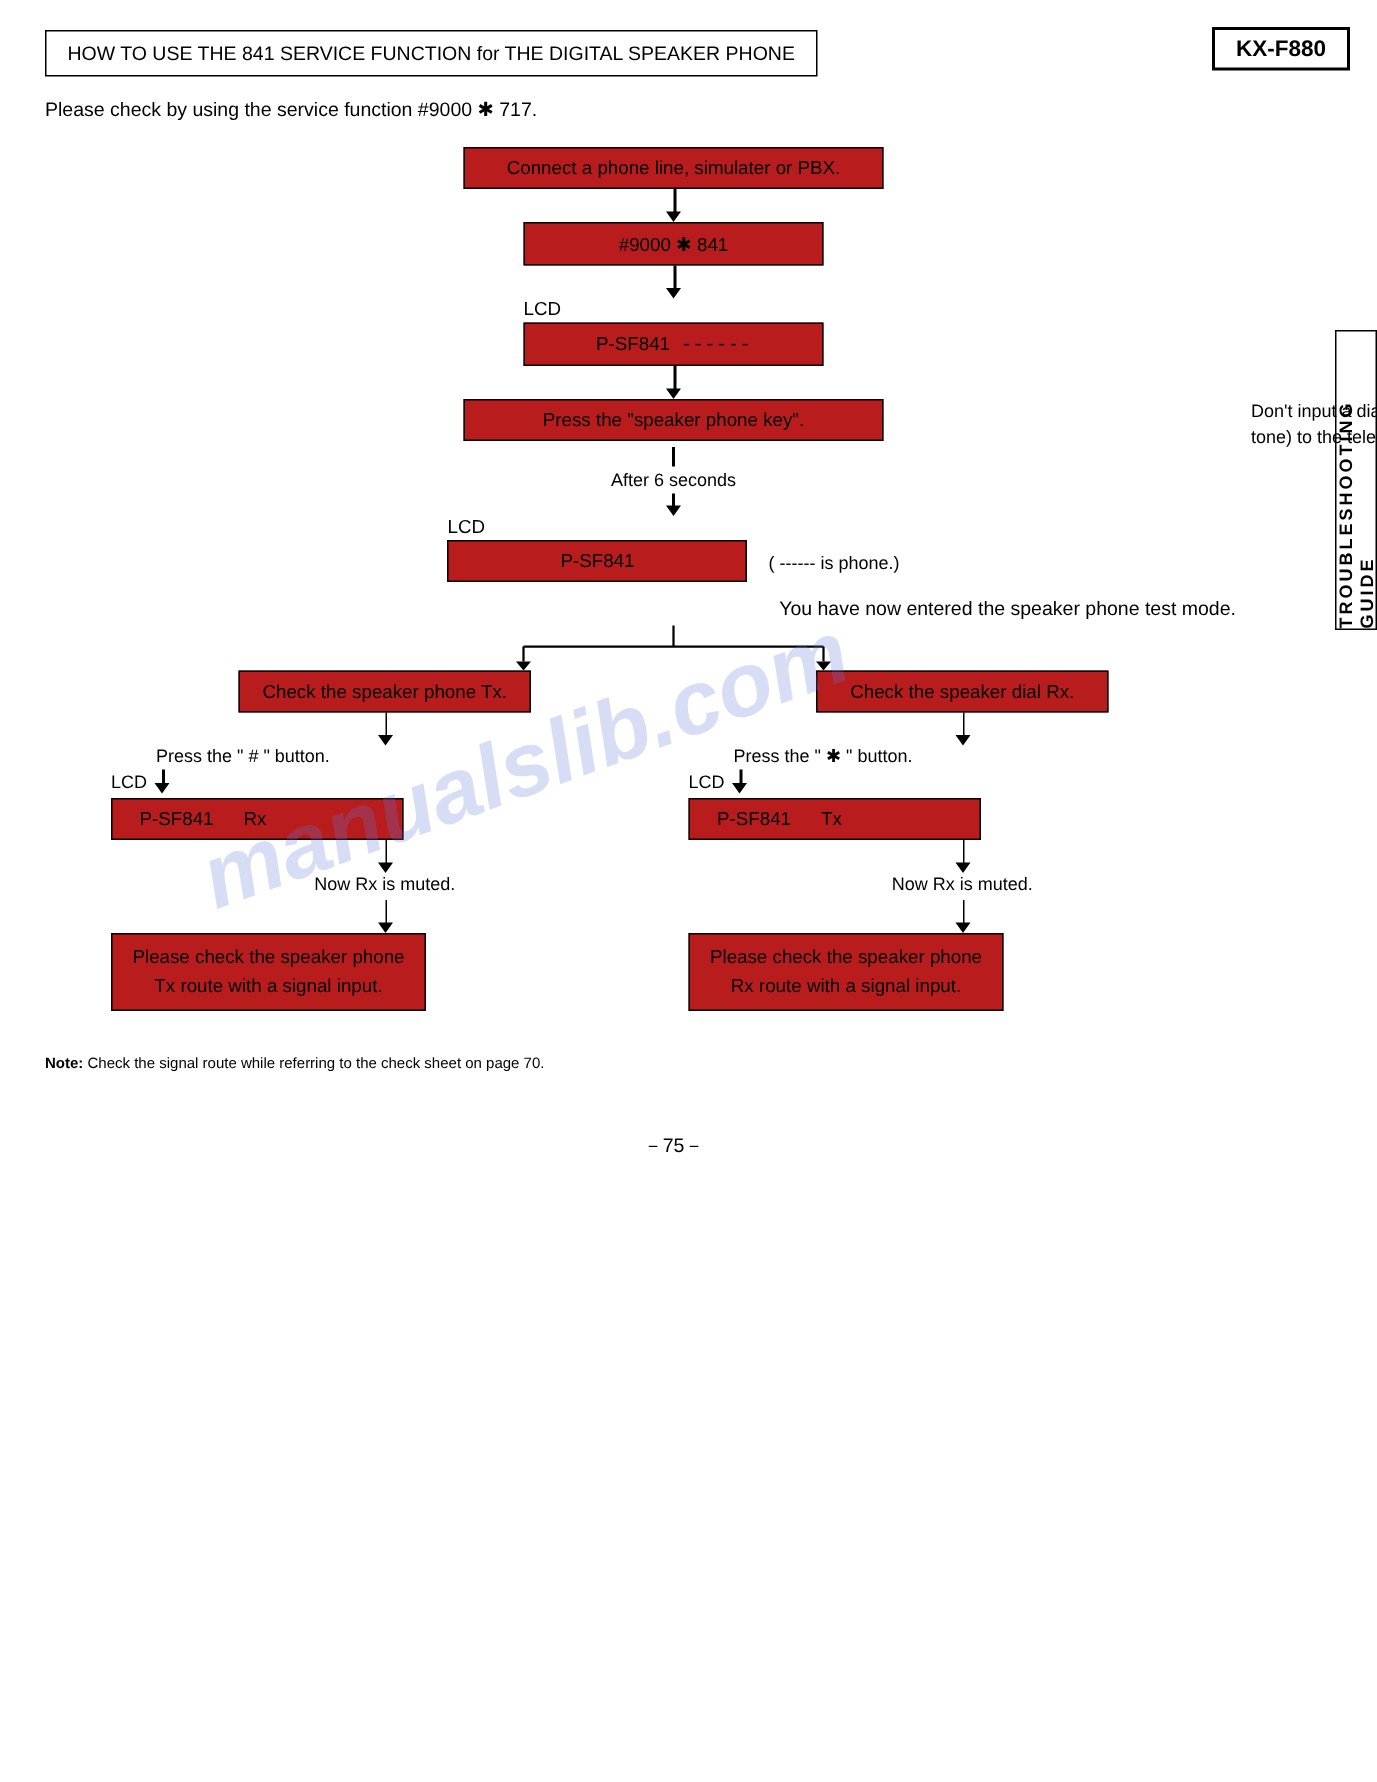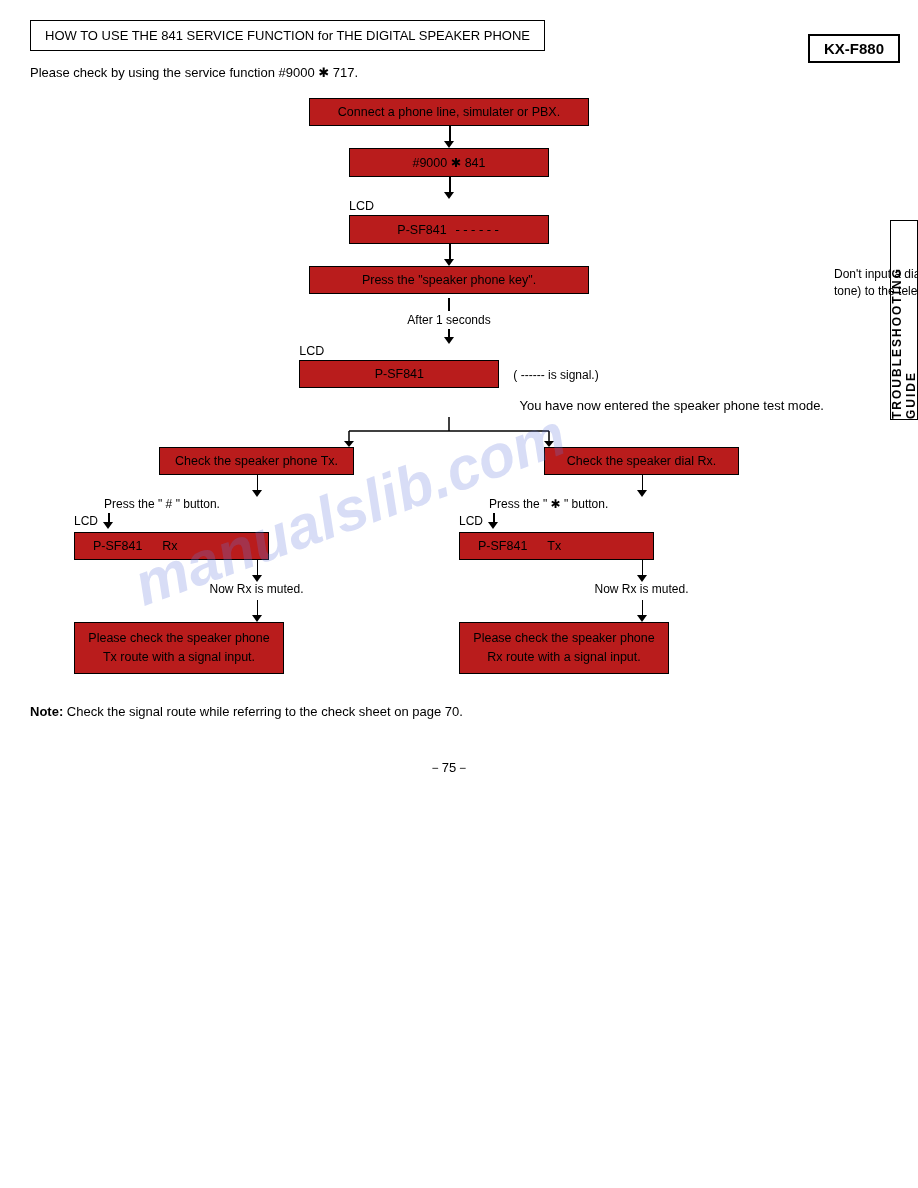--- a/index.html
+++ b/index.html
@@ -9,21 +9,21 @@
       font-size: 13px;
       color: #000;
       width: 918px;
       min-height: 1188px;
       position: relative;
     }
 
     
     .top-right-label {
       position: absolute;
-      top: 34px;
+      top: 18px;
       right: 18px;
       border: 2px solid #000;
       padding: 4px 14px;
       font-weight: bold;
       font-size: 15px;
     }
 
     
     .side-label {
       position: absolute;
@@ -193,21 +193,21 @@
     }
 
     .page-number {
       text-align: center;
       margin-top: 40px;
       font-size: 13px;
     }
 
     .note-text {
       margin-top: 30px;
-      font-size: 13px;
+      font-size: 10px;
     }
 
     .note-text strong {
       font-weight: bold;
     }
 
     .dashes {
       font-family: monospace;
       font-size: 13px;
     }
@@ -261,33 +261,33 @@
 
     <div class="row-with-note">
       <div class="fc-center">
         <div class="fc-box" style="width:280px;">Press the "speaker phone key".</div>
       </div>
       <div class="side-note" style="top:0; right:-220px;">Don't input a dial tone (call progress tone) to the telephone line at this time.</div>
     </div>
 
     <div style="text-align:center; position:relative; height:50px; display:flex; flex-direction:column; align-items:center;">
       <div style="height:14px; width:1.5px; background:#000; margin-top:4px;"></div>
-      <div class="after-label" style="font-size:12px; margin:2px 0;">After 1 seconds</div>
+      <div class="after-label" style="font-size:12px; margin:2px 0;">After 6 seconds</div>
       <div style="position:relative; height:16px; width:100%; display:flex; justify-content:center;">
         <div style="width:1.5px; height:10px; background:#000;"></div>
         <div style="position:absolute; bottom:0; left:50%; transform:translateX(-50%); width:0; height:0; border-left:5px solid transparent; border-right:5px solid transparent; border-top:7px solid #000;"></div>
       </div>
     </div>
 
     <div style="display:flex; justify-content:center; align-items:flex-end; position:relative;">
       <div style="position:relative; width:200px;">
         <div class="lcd-label">LCD</div>
         <div class="fc-box">P-SF841</div>
       </div>
-      <div class="erased-note" style="margin-bottom:6px; margin-left:14px;">( ------ is signal.)</div>
+      <div class="erased-note" style="margin-bottom:6px; margin-left:14px;">( ------ is phone.)</div>
     </div>
 
     <div style="text-align:right; margin:10px 0 4px 0;">You have now entered the speaker phone test mode.</div>
 
     <div style="position:relative; height:30px; display:flex; align-items:flex-start; justify-content:center;">
 
       <svg width="400" height="30" style="overflow:visible;">
 
         <line x1="200" y1="0" x2="200" y2="14" stroke="#000" stroke-width="1.5"></line>
 

